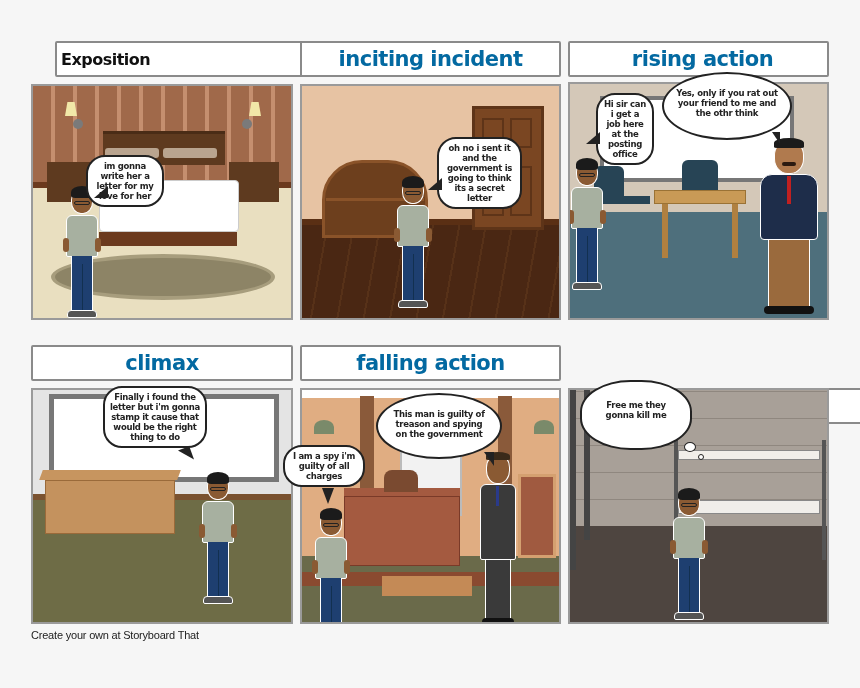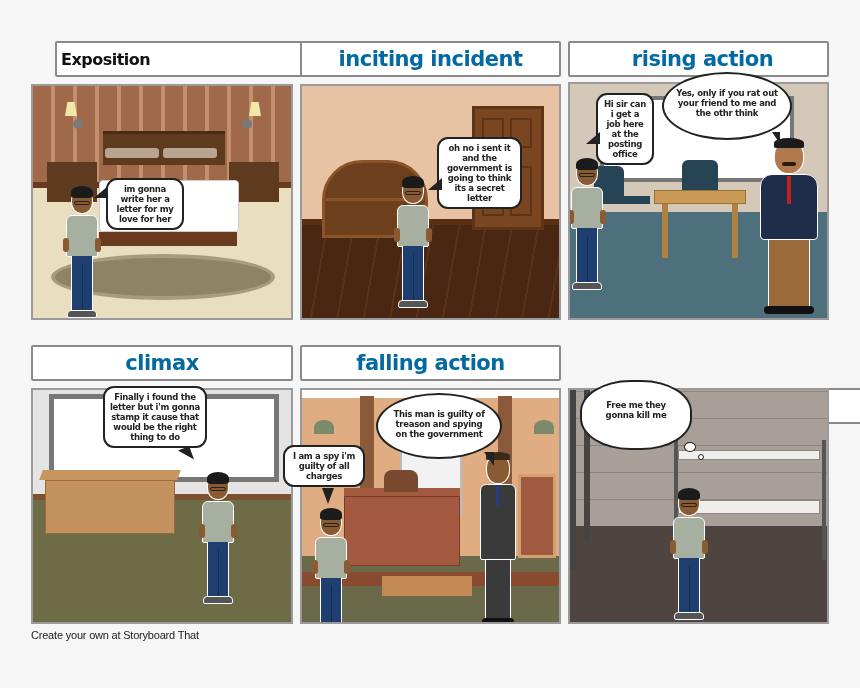--- a/index.html
+++ b/index.html
@@ -11,21 +11,21 @@
     height: 36px; display: flex; align-items: center; justify-content: center;
     font-family: "DejaVu Sans", sans-serif; font-weight: bold; color: #0369a1;
     font-size: 21px; letter-spacing: -0.5px; transform-origin: center;
   }
   .title-box.left { justify-content: flex-start; padding-left: 4px; }
   .title-box.small { font-size: 16px; color: #111; margin-left: 24px; }
   .scene {
     position: absolute; border: 2px solid #9a9a9a; overflow: hidden; background: #ccc;
   }
   .bubble {
-    position: absolute; background: #fff; border: 2px solid #222; border-radius: 11px;
+    position: absolute; background: #fff; border: 2px solid #222; border-radius: 19px;
     font-family: "DejaVu Sans", sans-serif; font-weight: bold; font-size: 8.5px;
     line-height: 10px; color: #222; text-align: center; padding: 4px 5px; z-index: 5;
     letter-spacing: -0.3px;
   }
   .bubble.oval { border-radius: 50%; padding: 14px 12px; }
   .bubble.cloud { border-radius: 45%; padding: 18px 12px; }
   .tail { position: absolute; width: 0; height: 0; z-index: 6; }
   .footer {
     position: absolute; left: 31px; top: 629px; font-size: 11px; color: #222;
     font-family: "Liberation Sans", sans-serif; letter-spacing: -0.2px;
@@ -75,21 +75,21 @@
       <div class="head"></div>
         <div class="hair"></div>
         <div class="glasses"></div>
       <div class="shirt"></div>
         <div class="arm-l"></div>
         <div class="arm-r"></div>
       <div class="pants"></div>
         <div class="shoes"></div>
     </div>
   </div>
-  <div class="bubble" style="left:106px;top:155px;width:78px;margin-top:23px;">im gonna write her a letter for my love for her</div>
+  <div class="bubble" style="left:86px;top:155px;width:78px;">im gonna write her a letter for my love for her</div>
   <div class="tail" style="left:94px;top:186px;border-top:12px solid transparent;border-right:14px solid #222;"></div>
 </div>
 
 <div class="cell">
   <div class="title-box" style="left:300px;top:41px;width:261px;">inciting incident</div>
   <div class="scene" style="left:300px;top:84px;width:261px;height:236px;background:#4a2713;">
     <div style="position:absolute;left:0;top:0;width:100%;height:133px;background:#e7c3a3;"></div>
     <div style="position:absolute;left:0;top:133px;width:100%;height:6px;background:#5a2f14;"></div>
     <div style="position:absolute;left:0;top:139px;width:100%;height:97px;background:repeating-linear-gradient(100deg,#4a2713 0 24px,#573118 24px 26px);"></div>
 

